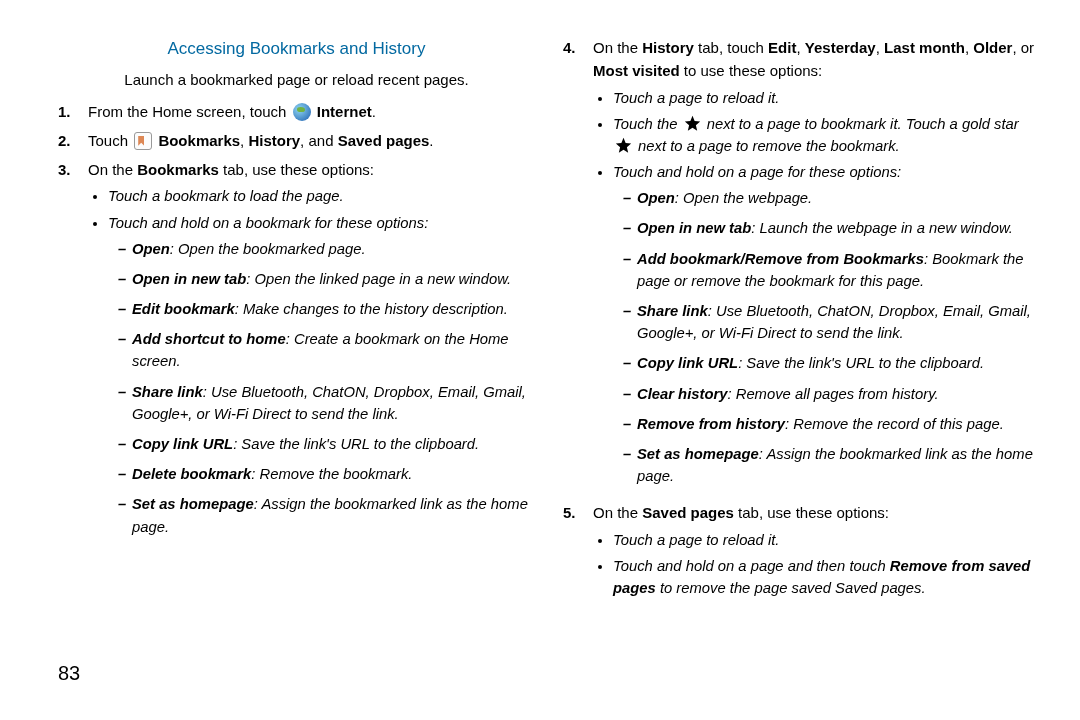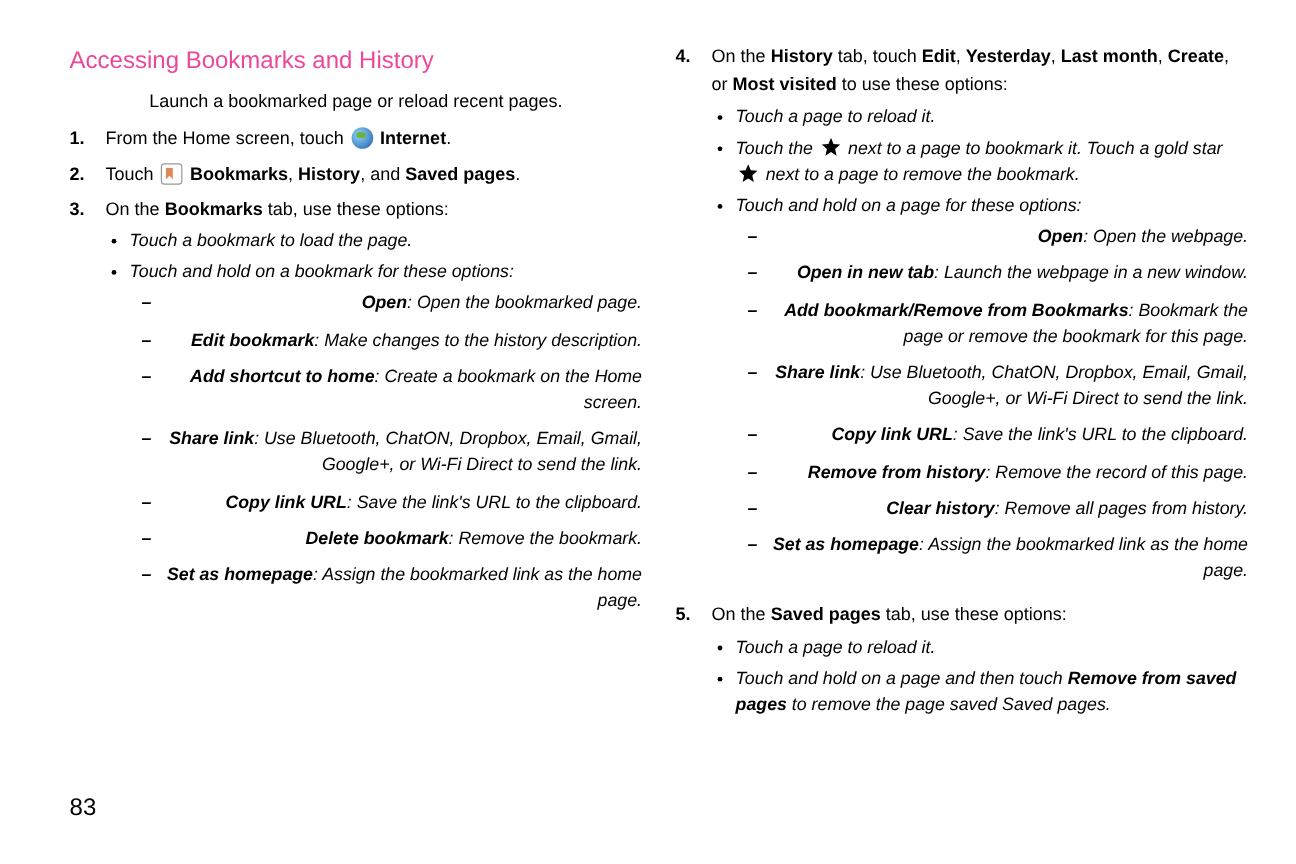--- a/index.html
+++ b/index.html
@@ -1,29 +1,29 @@
 <!DOCTYPE html>
 <html><head>
 <meta charset="utf-8">
 <style>
   * { box-sizing: border-box; }
   body { margin: 0; width: 1080px; height: 720px; background: #fff; font-family: Arial, Helvetica, sans-serif; color: #000; padding: 36px 40px 0 58px; }
   .columns { display: flex; gap: 28px; }
   .col { flex: 1; font-size: 15px; line-height: 1.55; }
-  .heading { color: #ec4899; font-size: 20px; margin-bottom: 6px; font-weight: 400; }
+  .heading { color: #0369a1; font-size: 17px; margin-bottom: 6px; font-weight: 400; text-align: center; }
   .intro { margin-bottom: 8px; text-align: center; }
   .ol { list-style: none; padding: 0; margin: 0; }
   .ol > li { display: flex; margin-bottom: 6px; }
   .ol-num { font-weight: 700; min-width: 30px; }
   .ol-body { flex: 1; }
   .b { font-weight: 700; }
   .bullets { list-style: disc; padding-left: 20px; margin: 4px 0 0 0; font-family: "Helvetica Neue", Helvetica, Arial, sans-serif; font-stretch: condensed; font-size: 14.8px; line-height: 1.5; font-style: italic; }
   .bullets > li { margin-bottom: 4px; }
   .dashes { list-style: none; padding-left: 10px; margin-top: 4px; }
-  .dashes > li { margin-bottom: 8px; padding-left: 14px; position: relative; text-align: right; }
+  .dashes > li { margin-bottom: 8px; padding-left: 14px; position: relative; }
   .dashes > li::before { content: "–"; position: absolute; left: 0; font-weight: 700; }
   .icon { display: inline-block; width: 18px; height: 18px; vertical-align: -4px; margin: 0 2px; }
   .icon.globe { background: radial-gradient(circle at 35% 35%, #8fd6f2, #1b5cae); border-radius: 50%; position: relative; }
   .icon.globe::after { content:""; position:absolute; left:4px; top:4px; width:8px; height:5px; background:#6fb244; border-radius:50% 60% 40% 50%; }
   .icon.bkm { border:1px solid #999; border-radius:3px; position:relative; background:#fcfcfc; }
   .icon.bkm::after { content:""; position:absolute; left:3px; top:3px; width:6px; height:10px; background:#d85; clip-path: polygon(0 0,100% 0,100% 100%,50% 70%,0 100%); }
 
   .star { display:inline-block; width:17px; height:17px; vertical-align:-3px; margin:0 2px; position:relative; }
   .star svg { display:block; }
 
@@ -58,59 +58,60 @@
       <li>
         <span class="ol-num">3.</span>
         <span class="ol-body">
           <span>On the </span><span class="b">Bookmarks</span><span> tab, use these options:</span>
           <ul class="bullets">
             <li>Touch a bookmark to load the page.</li>
             <li>
               <span>Touch and hold on a bookmark for these options:</span>
               <ul class="dashes">
                 <li><span class="b">Open</span><span>: Open the bookmarked page.</span></li>
+                <li><span class="b">Open in new tab</span><span>: Open the linked page in a new window.</span></li>
                 <li><span class="b">Edit bookmark</span><span>: Make changes to the history description.</span></li>
                 <li><span class="b">Add shortcut to home</span><span>: Create a bookmark on the Home screen.</span></li>
                 <li><span class="b">Share link</span><span>: Use Bluetooth, ChatON, Dropbox, Email, Gmail, Google+, or Wi-Fi Direct to send the link.</span></li>
                 <li><span class="b">Copy link URL</span><span>: Save the link's URL to the clipboard.</span></li>
                 <li><span class="b">Delete bookmark</span><span>: Remove the bookmark.</span></li>
                 <li><span class="b">Set as homepage</span><span>: Assign the bookmarked link as the home page.</span></li>
               </ul>
             </li>
           </ul>
         </span>
       </li>
     </ol>
   </div>
 
   <div class="col">
     <ol class="ol">
       <li>
         <span class="ol-num">4.</span>
         <span class="ol-body">
-          <span>On the </span><span class="b">History</span><span> tab, touch </span><span class="b">Edit</span><span>, </span><span class="b">Yesterday</span><span>, </span><span class="b">Last month</span><span>, </span><span class="b">Create</span><span>, or </span><span class="b">Most visited</span><span> to use these options:</span>
+          <span>On the </span><span class="b">History</span><span> tab, touch </span><span class="b">Edit</span><span>, </span><span class="b">Yesterday</span><span>, </span><span class="b">Last month</span><span>, </span><span class="b">Older</span><span>, or </span><span class="b">Most visited</span><span> to use these options:</span>
           <ul class="bullets">
             <li>Touch a page to reload it.</li>
             <li>
               <span>Touch the </span><span class="star blue"><svg viewBox="0 0 20 20">
                     <use href="#starpath"></use>
                   </svg></span><span> next to a page to bookmark it. Touch a gold star </span><span class="star gold"><svg viewBox="0 0 20 20">
                     <use href="#starpath"></use>
                   </svg></span><span> next to a page to remove the bookmark.</span>
             </li>
             <li>
               <span>Touch and hold on a page for these options:</span>
               <ul class="dashes">
                 <li><span class="b">Open</span><span>: Open the webpage.</span></li>
                 <li><span class="b">Open in new tab</span><span>: Launch the webpage in a new window.</span></li>
                 <li><span class="b">Add bookmark/Remove from Bookmarks</span><span>: Bookmark the page or remove the bookmark for this page.</span></li>
                 <li><span class="b">Share link</span><span>: Use Bluetooth, ChatON, Dropbox, Email, Gmail, Google+, or Wi-Fi Direct to send the link.</span></li>
                 <li><span class="b">Copy link URL</span><span>: Save the link's URL to the clipboard.</span></li>
+                <li><span class="b">Clear history</span><span>: Remove all pages from history.</span></li>
                 <li><span class="b">Remove from history</span><span>: Remove the record of this page.</span></li>
-                <li><span class="b">Clear history</span><span>: Remove all pages from history.</span></li>
                 <li><span class="b">Set as homepage</span><span>: Assign the bookmarked link as the home page.</span></li>
               </ul>
             </li>
           </ul>
         </span>
       </li>
       <li>
         <span class="ol-num">5.</span>
         <span class="ol-body">
           <span>On the </span><span class="b">Saved pages</span><span> tab, use these options:</span>

